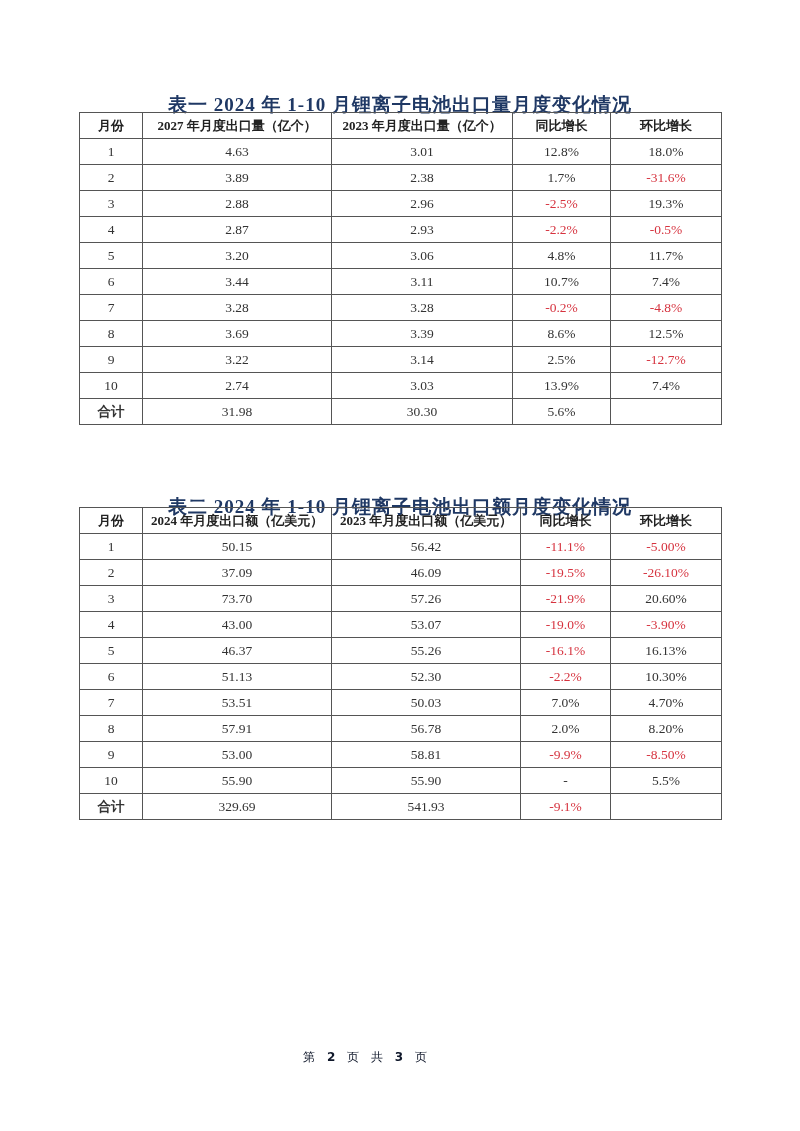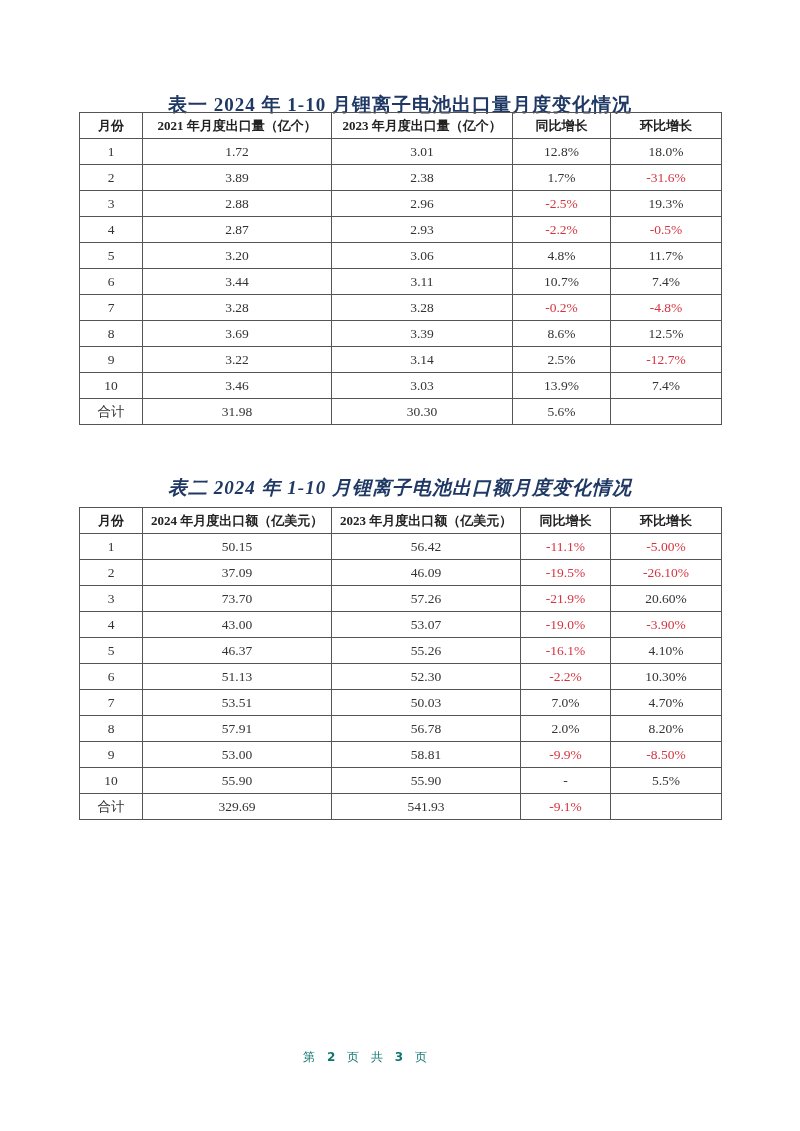--- a/index.html
+++ b/index.html
@@ -7,51 +7,51 @@
          font-family: "Liberation Serif", "DejaVu Serif", serif; color: #222; }
   .title { position: absolute; left: 0; width: 800px; text-align: center;
            font-size: 19px; font-weight: bold; color: #1f3864; letter-spacing: 1px; }
   table.data { position: absolute; left: 79px; width: 642px; border-collapse: collapse;
                table-layout: fixed; font-size: 13.5px; }
   table.data th, table.data td { border: 1px solid #555; height: 25px; padding: 0;
                text-align: center; vertical-align: middle; }
   table.data th { font-weight: bold; font-size: 13px; color: #222; }
   table.data td { color: #333; }
   td.neg { color: #d6333f !important; }
-  td.total-label { font-weight: normal; }
+  td.total-label { font-weight: bold; }
   .footer { position: absolute; top: 1049px; left: 0; width: 734px; text-align: center;
-            font-size: 12px; color: #0f766e; letter-spacing: 4px;
+            font-size: 12px; color: #0f172a; letter-spacing: 4px;
             font-family: "DejaVu Sans", sans-serif; }
   .footer b { font-weight: bold; }
 </style>
 </head>
 <body>
 
 <div class="title" style="top:92px;">表一 2024 年 1-10 月锂离子电池出口量月度变化情况</div>
 <table class="data" id="t1" style="top:112px;">
   <colgroup>
       <col style="width:63px">
       <col style="width:189px">
       <col style="width:181px">
       <col style="width:98px">
       <col style="width:111px">
     </colgroup>
   <thead>
       <tr>
         <th>月份</th>
-        <th>2021 年月度出口量（亿个）</th>
+        <th>2027 年月度出口量（亿个）</th>
         <th>2023 年月度出口量（亿个）</th>
         <th>同比增长</th>
         <th>环比增长</th>
       </tr>
     </thead>
   <tbody>
       <tr>
         <td>1</td>
-        <td>1.72</td>
+        <td>4.63</td>
         <td>3.01</td>
         <td>12.8%</td>
         <td>18.0%</td>
       </tr>
       <tr>
         <td>2</td>
         <td>3.89</td>
         <td>2.38</td>
         <td>1.7%</td>
         <td class="neg">-31.6%</td>
@@ -100,36 +100,36 @@
       </tr>
       <tr>
         <td>9</td>
         <td>3.22</td>
         <td>3.14</td>
         <td>2.5%</td>
         <td class="neg">-12.7%</td>
       </tr>
       <tr>
         <td>10</td>
-        <td>3.46</td>
+        <td>2.74</td>
         <td>3.03</td>
         <td>13.9%</td>
         <td>7.4%</td>
       </tr>
       <tr>
         <td class="total-label">合计</td>
         <td>31.98</td>
         <td>30.30</td>
         <td>5.6%</td>
         <td></td>
       </tr>
     </tbody>
 </table>
 
-<div class="title" style="top:475px;font-style:italic;">表二 2024 年 1-10 月锂离子电池出口额月度变化情况</div>
+<div class="title" style="top:494px;">表二 2024 年 1-10 月锂离子电池出口额月度变化情况</div>
 <table class="data" id="t2" style="top:507px;">
   <colgroup>
       <col style="width:63px">
       <col style="width:189px">
       <col style="width:189px">
       <col style="width:90px">
       <col style="width:111px">
     </colgroup>
   <thead>
       <tr>
@@ -167,21 +167,21 @@
         <td>43.00</td>
         <td>53.07</td>
         <td class="neg">-19.0%</td>
         <td class="neg">-3.90%</td>
       </tr>
       <tr>
         <td>5</td>
         <td>46.37</td>
         <td>55.26</td>
         <td class="neg">-16.1%</td>
-        <td>4.10%</td>
+        <td>16.13%</td>
       </tr>
       <tr>
         <td>6</td>
         <td>51.13</td>
         <td>52.30</td>
         <td class="neg">-2.2%</td>
         <td>10.30%</td>
       </tr>
       <tr>
         <td>7</td>

